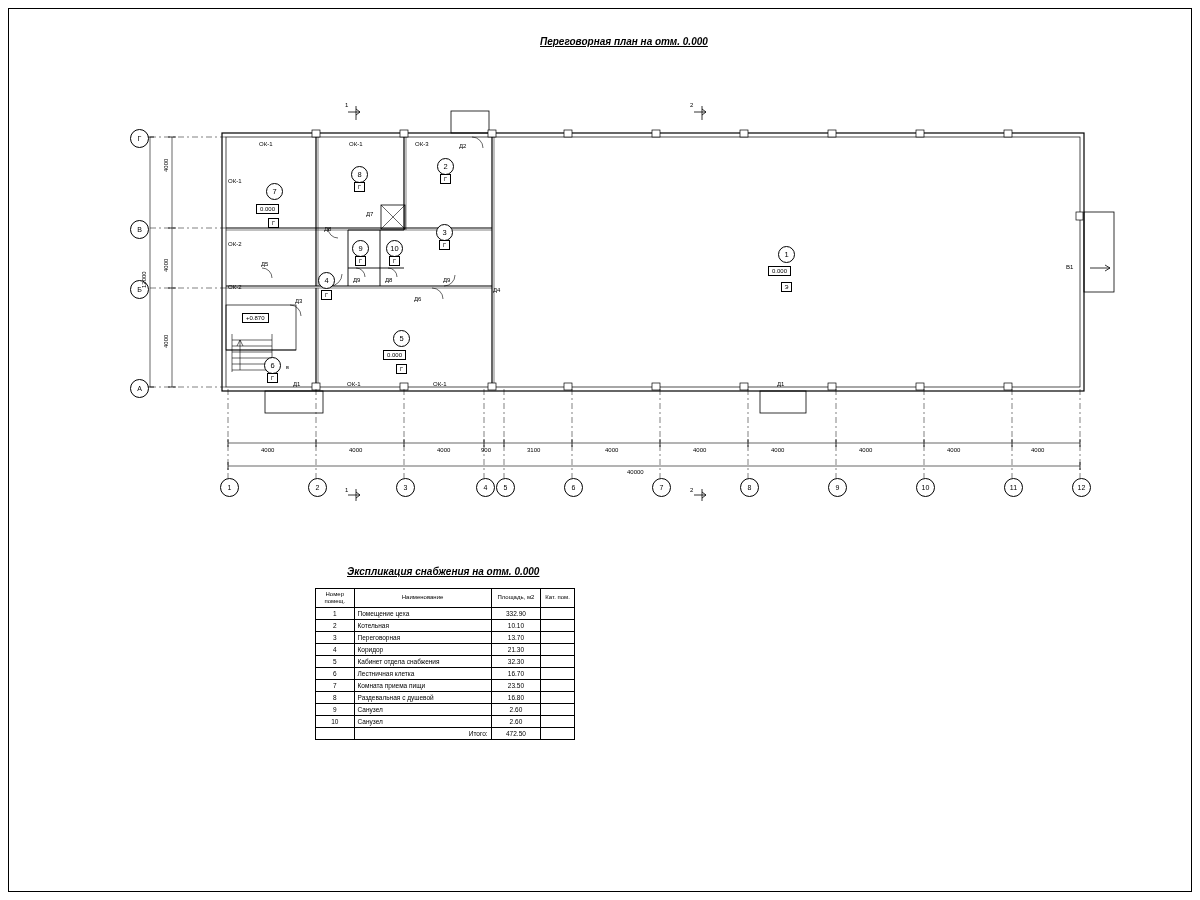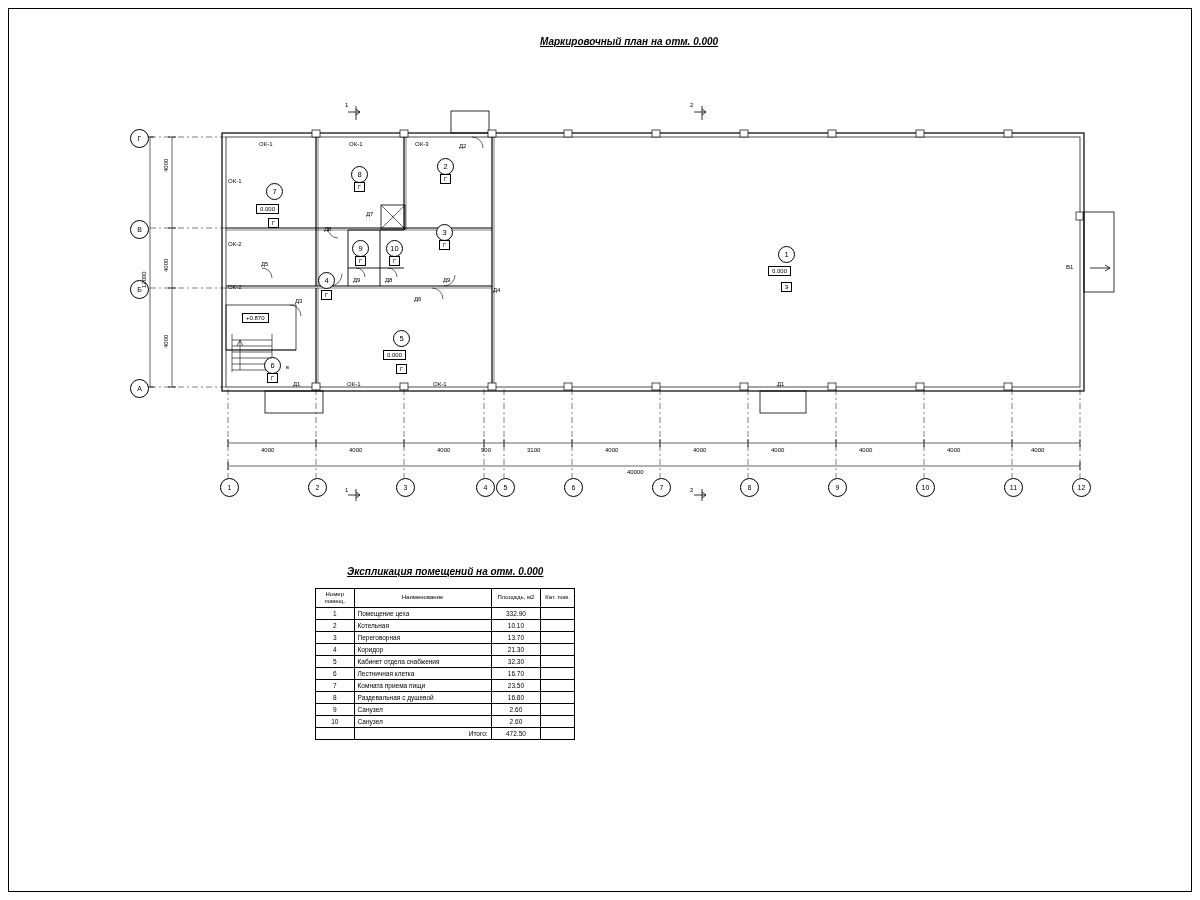--- a/index.html
+++ b/index.html
@@ -19,22 +19,22 @@
   .r{text-align:right;}
   .hdr td{text-align:center;font-size:6px;line-height:1.15;}
   svg{position:absolute;left:0;top:0;overflow:visible;}
 </style>
 </head>
 <body>
 
 <div id="sheet">
   <div class="frame"></div>
 
-  <div class="ttl" style="left:540px;top:36px;">Маркировочный план на отм. 0.000</div>
-  <div class="ttl" style="left:347px;top:566px;">Экспликация помещений на отм. 0.000</div>
+  <div class="ttl" style="left:540px;top:36px;">Переговорная план на отм. 0.000</div>
+  <div class="ttl" style="left:347px;top:566px;">Экспликация снабжения на отм. 0.000</div>
 
   <svg width="1200" height="900">
     <g stroke="#000" fill="none">
 
       <rect x="222" y="133" width="862" height="258" stroke-width="1.2"></rect>
       <rect x="226" y="137" width="854" height="250" stroke-width="0.7"></rect>
 
       <line x1="316" y1="137" x2="316" y2="286" stroke-width="1.2"></line>
       <line x1="318" y1="137" x2="318" y2="286" stroke-width="0.5"></line>
       <line x1="404" y1="137" x2="404" y2="230" stroke-width="1.2"></line>

